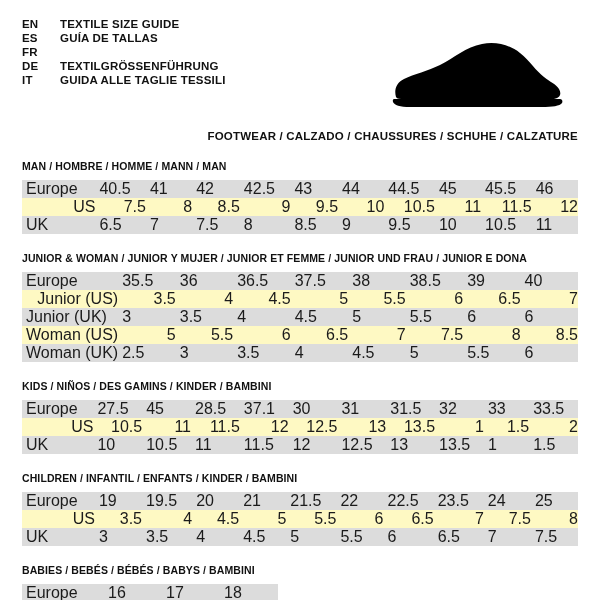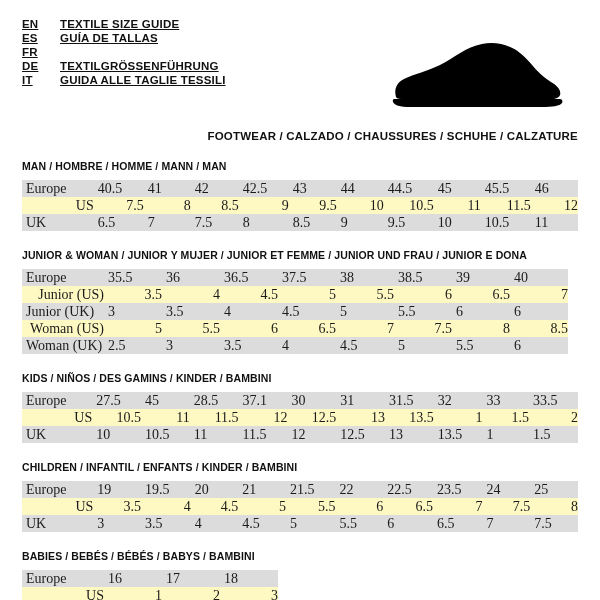--- a/index.html
+++ b/index.html
@@ -25,21 +25,20 @@
   
   .header {
     display: flex;
     align-items: flex-start;
     justify-content: space-between;
   }
   .lang-block {
     display: flex;
     flex-direction: column;
     gap: 2px;
-    text-decoration: underline;
   }
   .lang-row {
     display: flex;
     align-items: baseline;
     font-size: 11.5px;
     font-weight: bold;
     letter-spacing: .2px;
   }
   .lang-code {
     width: 38px;
@@ -75,22 +74,21 @@
   .section-title {
     font-size: 10.5px;
     font-weight: bold;
     letter-spacing: .1px;
     padding-bottom: 8px;
     margin-bottom: 0;
   }
   table.size-table {
     border-collapse: collapse;
     table-layout: fixed;
-    font-size: 14px;
-    font-family: Liberation Serif, serif;
+    font-size: 16px;
   }
   table.size-table td {
     height: 17px;
     padding: 0 0 0 4px;
     vertical-align: middle;
     white-space: nowrap;
     color: #1b1b1b;
   }
   tr.shaded td { background: #dcdcdc; }
   tr.plain td { background: #fef9c3; text-align: right; }

